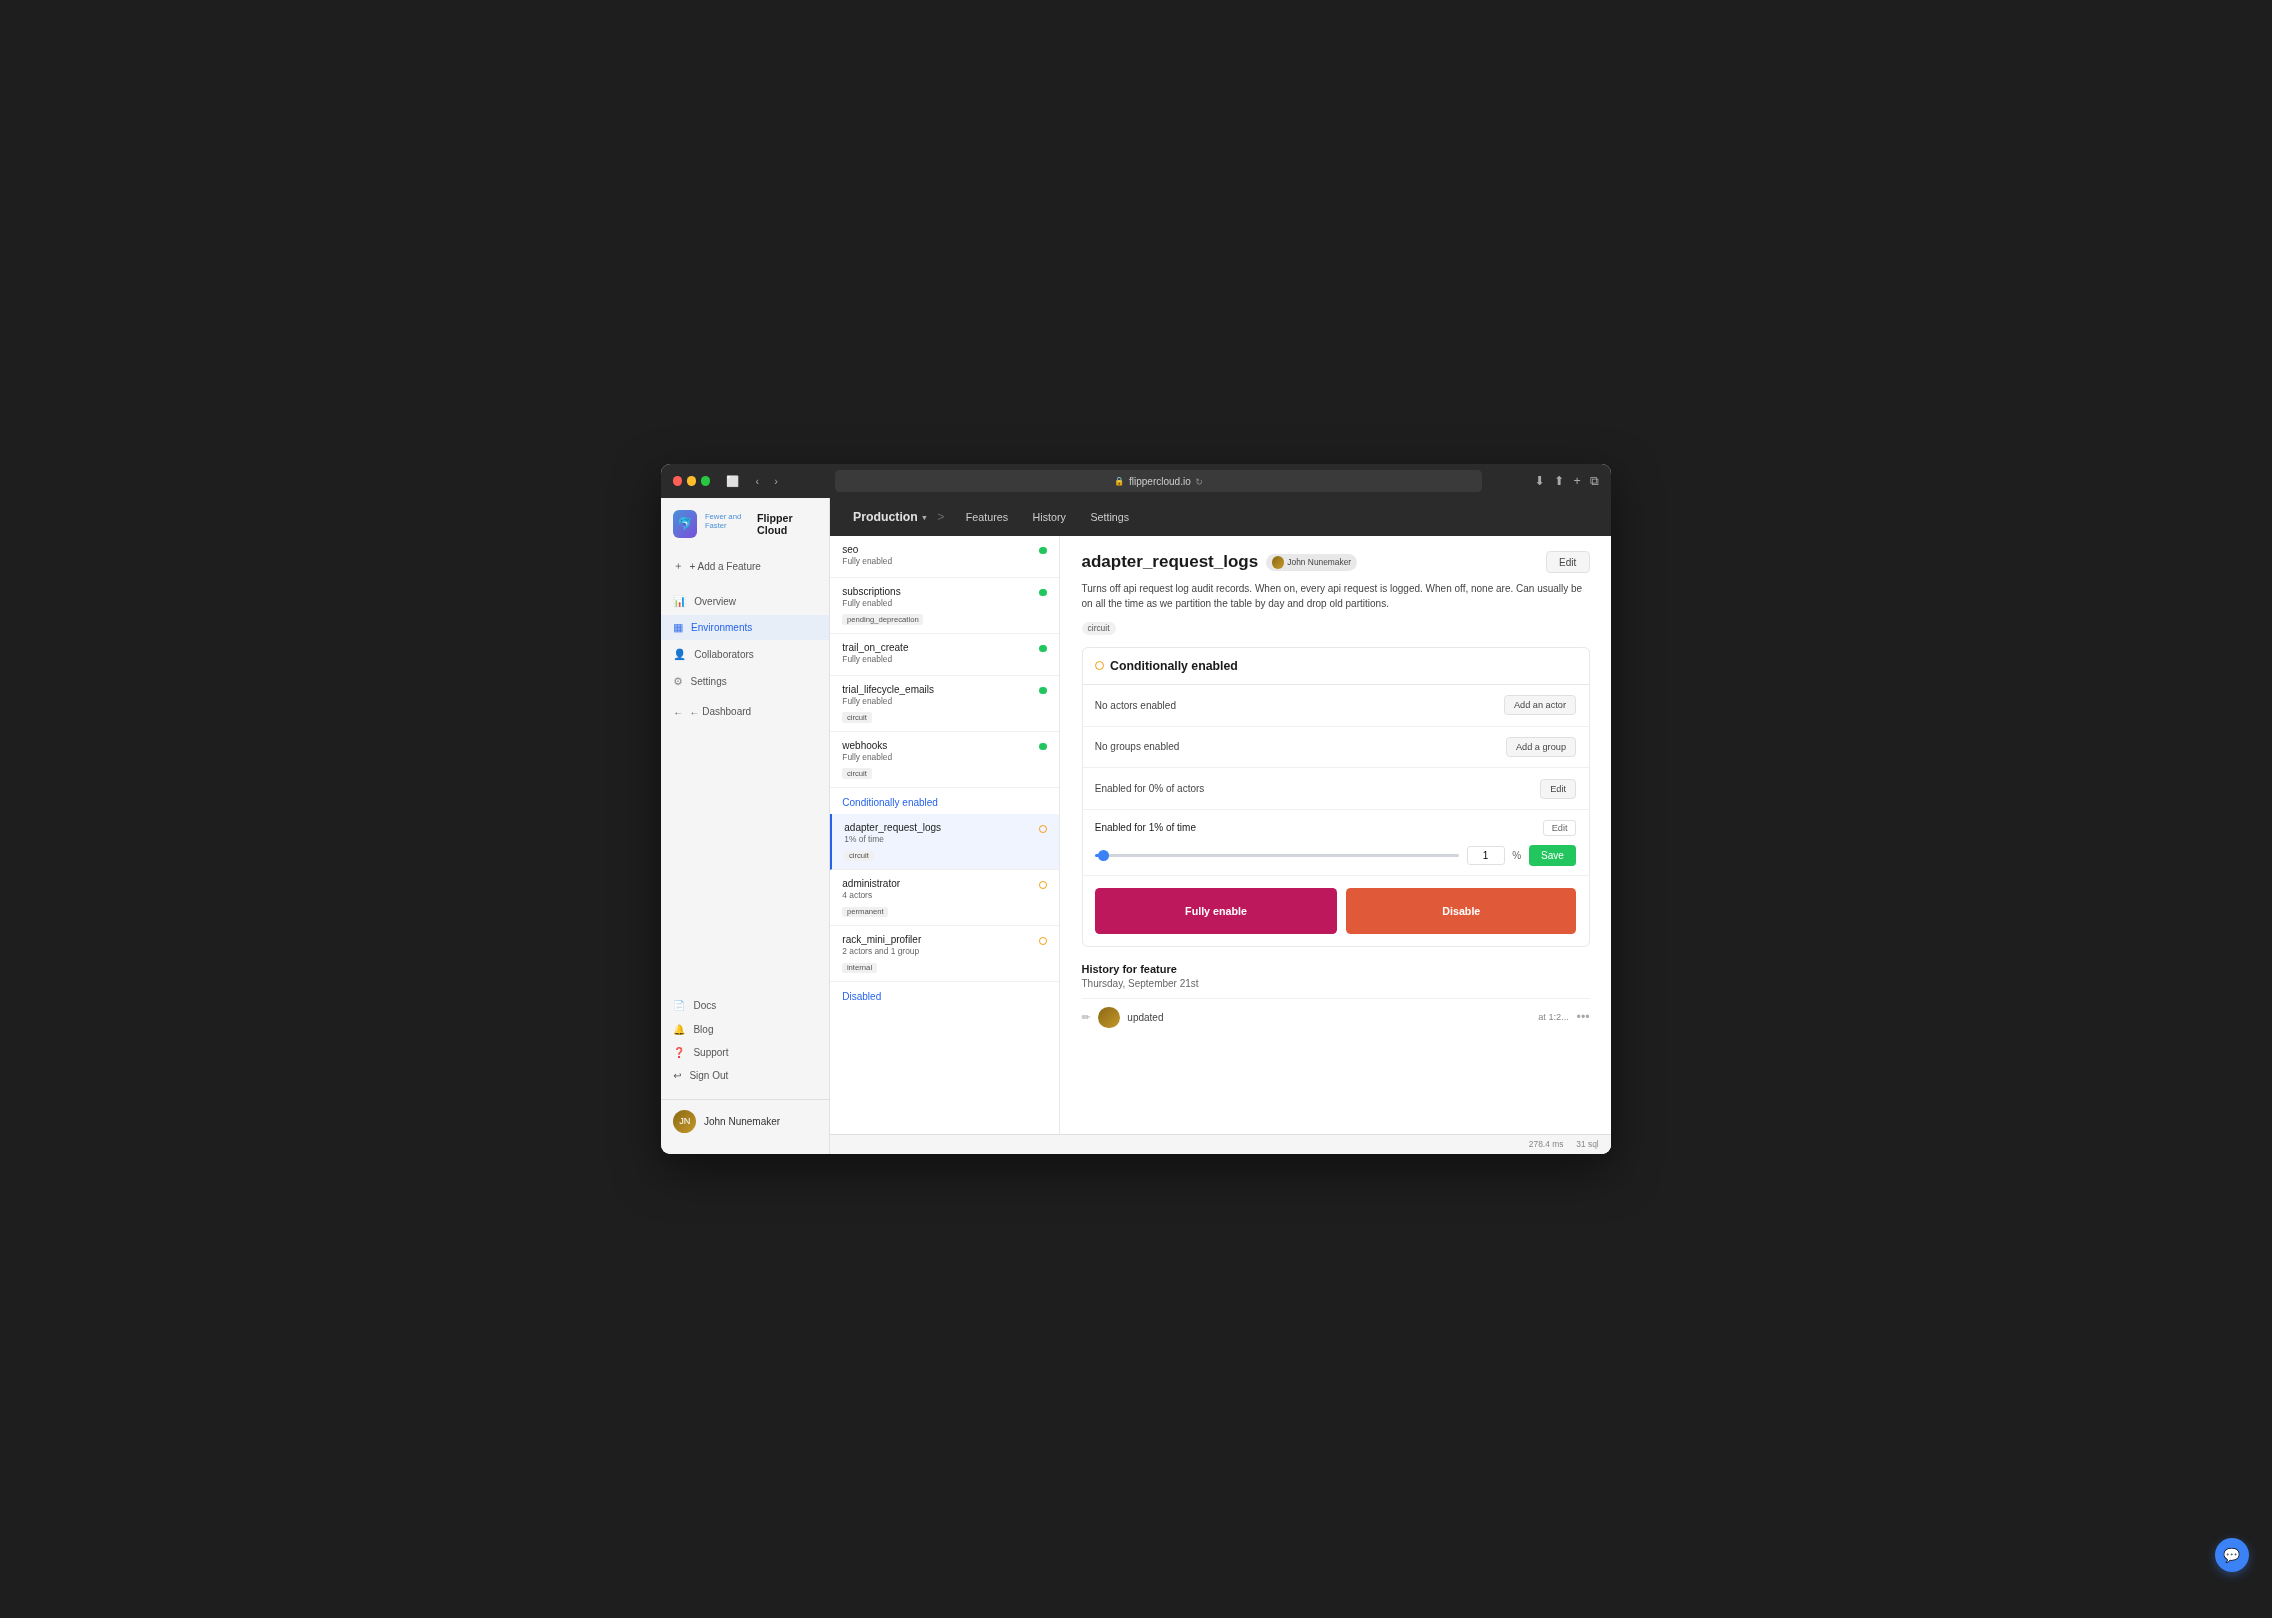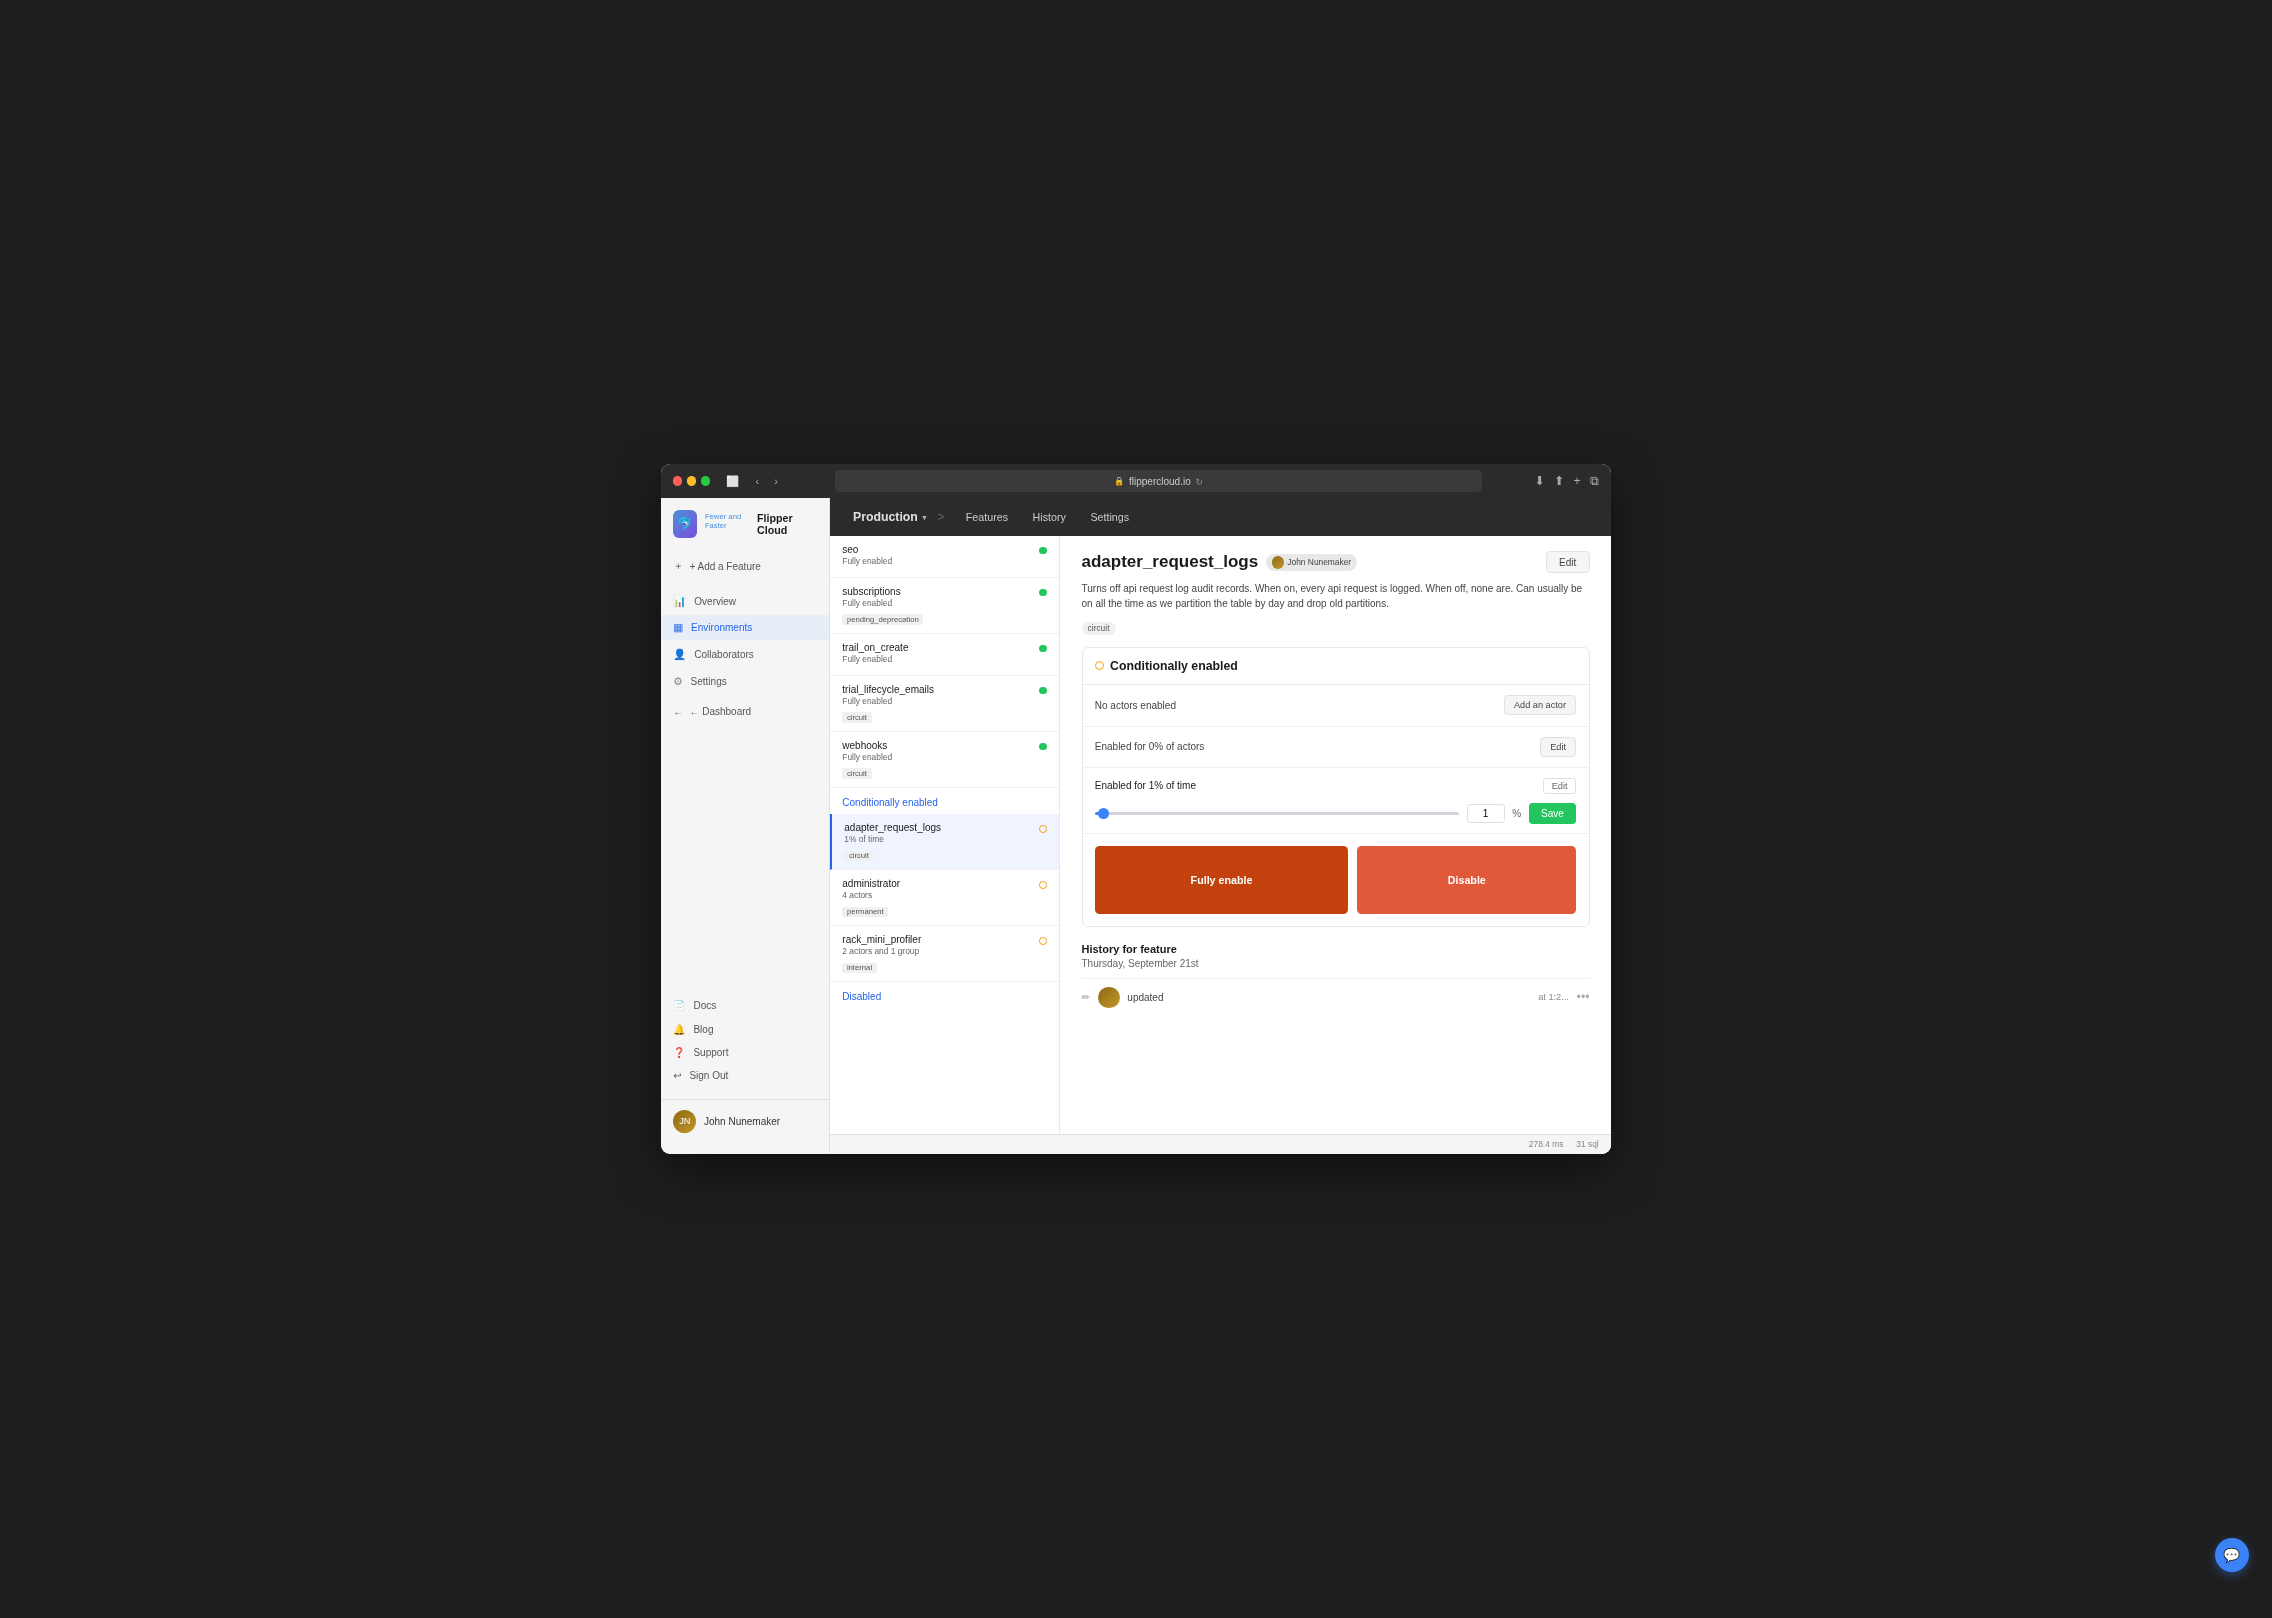--- a/index.html
+++ b/index.html
@@ -367,24 +367,24 @@
       cursor: pointer;
       font-weight: 500;
     }
 
     .action-btns {
       display: flex; gap: 9.2px;
       padding: 12.3px;
     }
     .fully-enable-btn {
       flex: 1;
-      background: #c2410c;
+      background: #be185d;
       color: white;
       border: none;
-      padding: 28px;
+      padding: 17px;
       border-radius: 4.6px;
       font-size: 10.7px;
       font-weight: 600;
       cursor: pointer;
     }
     .disable-btn {
       flex: 1;
       background: #e05a3a;
       color: white;
       border: none;
@@ -655,20 +655,24 @@
             <div class="cond-header">
               <div class="cond-dot"></div>
               <span class="cond-title">Conditionally enabled</span>
             </div>
 
             <div class="cond-row">
               <span class="cond-label">No actors enabled</span>
               <button class="cond-action-btn">Add an actor</button>
             </div>
 
+            <div class="cond-row">
+              <span class="cond-label">No groups enabled</span>
+              <button class="cond-action-btn">Add a group</button>
+            </div>
 
             <div class="cond-row">
               <span class="cond-label">Enabled for 0% of actors</span>
               <button class="cond-action-btn">Edit</button>
             </div>
 
             <div class="slider-row">
               <div class="slider-row-header">
                 <span class="slider-label">Enabled for 1% of time</span>
                 <button class="hide-btn">Edit</button>

